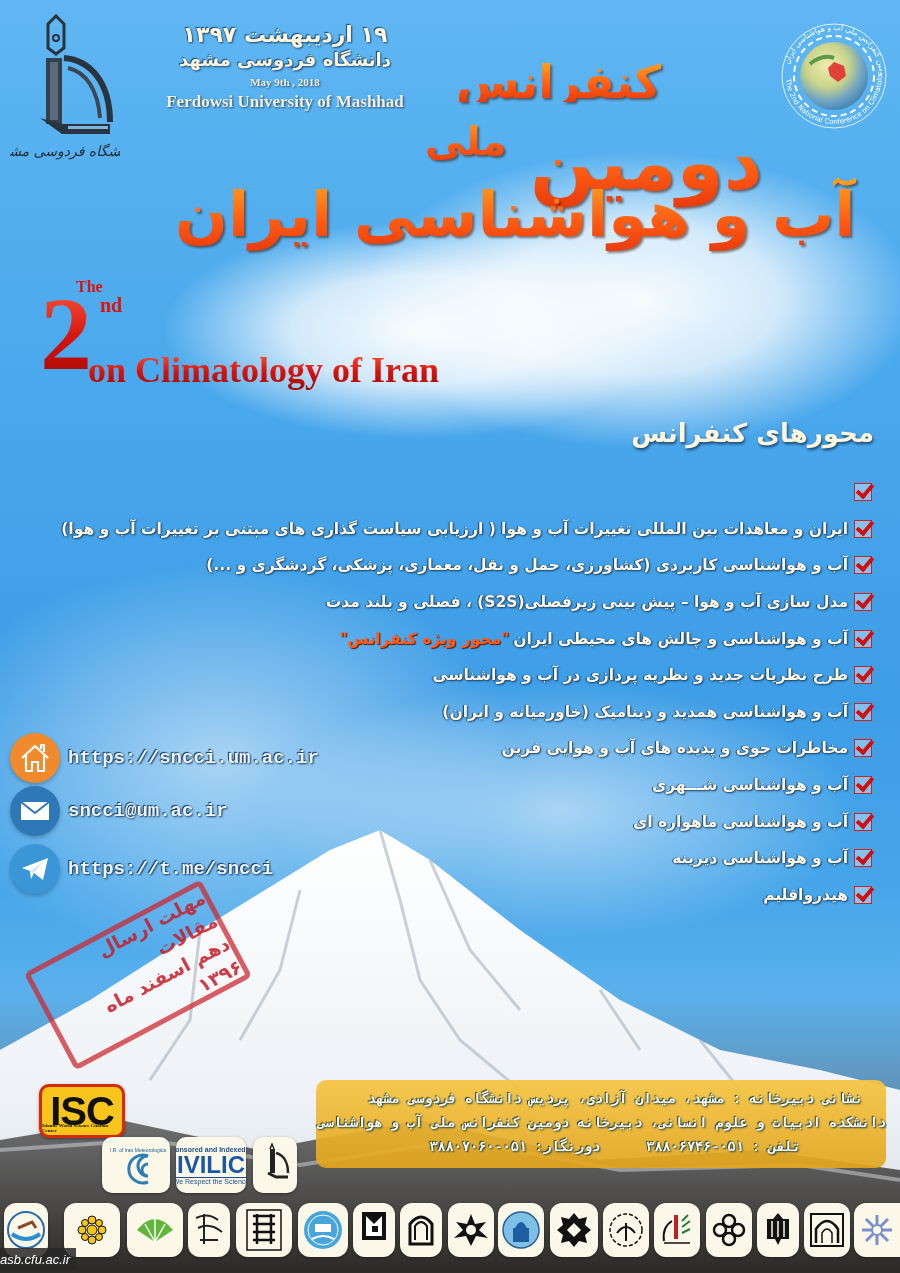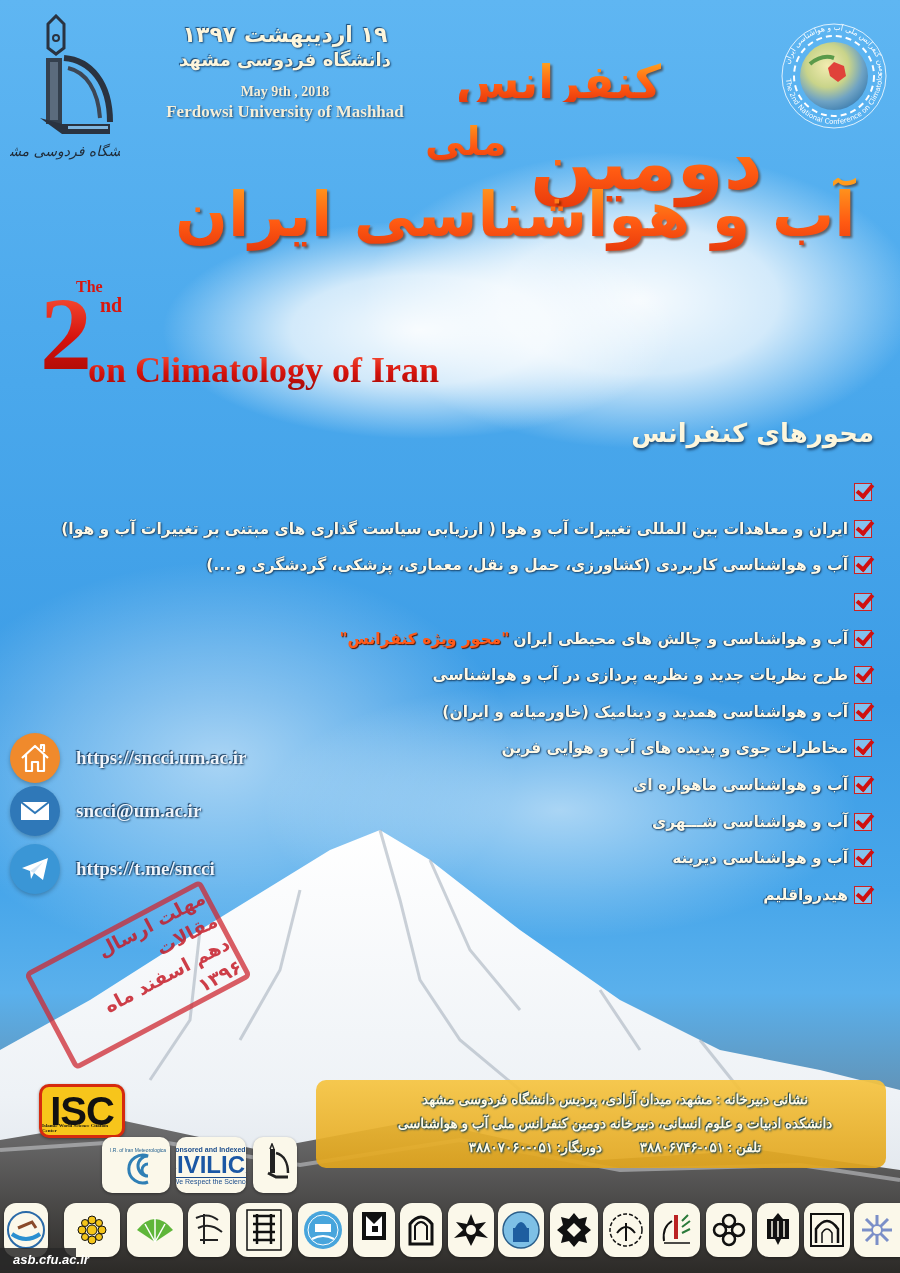--- a/index.html
+++ b/index.html
@@ -18,21 +18,21 @@
     background: radial-gradient(ellipse at center, rgba(255,255,255,0.55) 0%, rgba(255,255,255,0.25) 40%, rgba(255,255,255,0) 70%);
   }
   .mountain { position: absolute; left: 0; top: 820px; width: 900px; height: 453px; }
 
   
   .uni-logo { position: absolute; left: 10px; top: 14px; width: 110px; height: 150px; }
   .date-block { position: absolute; left: 140px; top: 22px; width: 290px; text-align: center; }
   .date-fa { font-family: "DejaVu Sans", sans-serif; font-weight: bold; font-size: 22px; color: #fdf6dc; text-shadow: 1px 1px 2px #1d4a74, -1px -1px 1px #1d4a74; direction: rtl; line-height: 26px; }
   .uni-fa { font-family: "DejaVu Sans", sans-serif; font-weight: bold; font-size: 18px; color: #fdf6dc; text-shadow: 1px 1px 2px #1d4a74, -1px -1px 1px #1d4a74; direction: rtl; line-height: 24px; }
   .date-en, .uni-en { font-family: "Liberation Serif", serif; font-weight: bold; color: #f6efd8; text-shadow: 1px 1px 2px #1d4a74; }
-  .date-en { font-size: 14px; margin-top: 10px; line-height: 20px; }
+  .date-en { font-size: 11px; margin-top: 0; line-height: 20px; }
   .uni-en { font-size: 17px; line-height: 20px; }
 
   
   .title-fa { position: absolute; direction: rtl; font-family: "DejaVu Sans", sans-serif; font-weight: bold; color: #ff6a1a;
     background: linear-gradient(180deg, #ffa31f 0%, #ff5a12 60%, #e83a0c 100%);
     -webkit-background-clip: text; background-clip: text; -webkit-text-fill-color: transparent;
     filter: drop-shadow(2px 2px 1px rgba(60,20,0,0.55)); }
   .t-domin { left: 530px; top: 70px; font-size: 76px; line-height: 90px; margin-top: 48px; }
   .t-conf { left: 456px; top: 62px; font-size: 46px; line-height: 40px; }
   .t-melli { left: 425px; top: 118px; font-size: 40px; line-height: 46px; }
@@ -55,43 +55,43 @@
   .topics { position: absolute; right: 28px; top: 474px; width: 760px; direction: rtl; list-style: none; }
   .topic { display: flex; align-items: center; height: 36.6px; direction: rtl; }
   .check { width: 18px; height: 18px; border: 1.5px solid #c22; background: rgba(255,255,255,0.35); position: relative; flex: none; margin-left: 6px; }
   .check::after { content: ""; position: absolute; left: 5px; top: -3px; width: 6px; height: 13px; border-right: 4px solid #d01010; border-bottom: 4px solid #d01010; transform: rotate(40deg); }
   .topic-text { font-family: "DejaVu Sans", sans-serif; font-weight: bold; font-size: 15.5px; color: #fdf8e6; text-shadow: 1px 1px 2px #183e62, -1px 0 1px #183e62; white-space: nowrap; }
   .topic-special { color: #ff5a1a; text-shadow: 1px 1px 1px #5a1800; margin-right: 4px; }
 
   
   .contact { position: absolute; left: 10px; display: flex; align-items: center; }
   .contact .circ { width: 50px; height: 50px; border-radius: 50%; display: flex; align-items: center; justify-content: center; box-shadow: 0 2px 4px rgba(0,0,0,0.25); }
-  .contact .lbl { margin-left: 16px; font-family: Liberation Serif, serif; font-weight: bold; font-size: 19px; color: #eef4fb; text-shadow: 1px 1px 2px #14385c, -1px -1px 1px #14385c; }
+  .contact .lbl { margin-left: 8px; font-family: Liberation Mono, monospace; font-weight: bold; font-size: 19px; color: #eef4fb; text-shadow: 1px 1px 2px #14385c, -1px -1px 1px #14385c; }
   .c1 { top: 733px; } .c2 { top: 786px; } .c3 { top: 844px; }
 
   
   .stamp { position: absolute; left: 38px; top: 920px; width: 200px; height: 110px; transform: rotate(-28deg); border: 5px solid rgba(206,40,50,0.75); border-radius: 6px; display: flex; flex-direction: column; align-items: center; justify-content: center; direction: rtl; }
   .stamp span { font-family: "DejaVu Sans", sans-serif; font-weight: bold; color: rgba(198,28,40,0.85); font-size: 19px; line-height: 26px; }
 
   
   .address { position: absolute; left: 316px; top: 1080px; width: 570px; height: 88px; border-radius: 10px; background: linear-gradient(180deg, rgba(246,196,64,0.92), rgba(226,166,30,0.92)); direction: rtl; text-align: center; padding-top: 8px; }
-  .address div { font-family: Liberation Sans, sans-serif; font-weight: bold; font-size: 13.5px; line-height: 24px; color: #fffbe8; text-shadow: 1px 1px 2px #0e3b4f, -1px -1px 1px #0e3b4f; white-space: nowrap; margin-left: 28px; }
+  .address div { font-family: Liberation Mono, monospace; font-weight: bold; font-size: 13.5px; line-height: 24px; color: #fffbe8; text-shadow: 1px 1px 2px #0e3b4f, -1px -1px 1px #0e3b4f; white-space: nowrap; margin-left: 28px; }
   .address .gap { display: inline-block; width: 30px; }
 
   
   .logo-tile { position: absolute; height: 56px; border-radius: 10px; background: #fbf8ea; display: flex; align-items: center; justify-content: center; overflow: hidden; box-shadow: 0 1px 3px rgba(0,0,0,0.4); }
   .isc { background: #f7c51b; border: 3px solid #d62a0e; }
   .isc-text { font-family: "Liberation Sans", sans-serif; font-weight: bold; font-size: 40px; color: #111; line-height: 40px; letter-spacing: -1px; }
   .isc-sub { position: absolute; bottom: 2px; font-size: 5px; color: #111; font-family: "Liberation Serif", serif; font-weight: bold; }
   .civ-box { display: flex; flex-direction: column; align-items: center; }
   .civ-top { font-size: 7px; color: #1c4d8c; font-family: "Liberation Sans", sans-serif; font-weight: bold; }
   .civ-main { font-family: "Liberation Sans", sans-serif; font-weight: bold; font-size: 24px; color: #1b57a4; line-height: 24px; }
   .civ-sub { font-size: 7px; color: #1c4d8c; font-family: "Liberation Sans", sans-serif; border-top: 1px solid #1c4d8c; }
   .small-tile { width: 44px; height: 54px; top: 1203px; border-radius: 12px; }
-  .watermark { position: absolute; left: 0; top: 1248px; width: 76px; height: 22px; background: rgba(40,40,40,0.85); color: #fff; font-family: "Liberation Sans", sans-serif; font-weight: bold; font-style: italic; font-size: 13px; display: flex; align-items: center; padding-left: 13px; }
+  .watermark { position: absolute; left: 0; top: 1248px; width: 76px; height: 22px; background: rgba(40,40,40,0.85); color: #fff; font-family: "Liberation Sans", sans-serif; font-weight: normal; font-style: italic; font-size: 13px; display: flex; align-items: center; padding-left: 0; }
 </style>
 </head>
 <body>
 
 <div class="cloud" style="left:360px;top:150px;width:560px;height:300px;"></div>
 <div class="cloud" style="left:160px;top:220px;width:520px;height:220px;"></div>
 <div class="haze" style="left:-80px;top:560px;width:600px;height:400px;"></div>
 <div class="haze" style="left:260px;top:680px;width:600px;height:260px;"></div>
 
 <svg class="mountain" viewBox="0 0 900 453" preserveAspectRatio="none">
@@ -173,45 +173,46 @@
   <li class="topic">
       <span class="check"></span>
       <span class="topic-text">ایران و معاهدات بین المللی تغییرات آب و هوا ( ارزیابی سیاست گذاری های مبتنی بر تغییرات آب و هوا)</span>
     </li>
   <li class="topic">
       <span class="check"></span>
       <span class="topic-text">آب و هواشناسی کاربردی (کشاورزی، حمل و نقل، معماری، پزشکی، گردشگری و ...)</span>
     </li>
   <li class="topic">
       <span class="check"></span>
+      <span class="topic-text">مدل سازی آب و هوا – پیش بینی زیرفصلی(S2S) ، فصلی و بلند مدت</span>
     </li>
   <li class="topic">
       <span class="check"></span>
       <span class="topic-text">آب و هواشناسی و چالش های محیطی ایران</span>
       <span class="topic-text topic-special">"محور ویژه کنفرانس"</span>
     </li>
   <li class="topic">
       <span class="check"></span>
       <span class="topic-text">طرح نظریات جدید و نظریه پردازی در آب و هواشناسی</span>
     </li>
   <li class="topic">
       <span class="check"></span>
       <span class="topic-text">آب و هواشناسی همدید و دینامیک (خاورمیانه و ایران)</span>
     </li>
   <li class="topic">
       <span class="check"></span>
       <span class="topic-text">مخاطرات جوی و پدیده های آب و هوایی فرین</span>
     </li>
   <li class="topic">
       <span class="check"></span>
+      <span class="topic-text">آب و هواشناسی شـــهری</span>
+    </li>
+  <li class="topic">
+      <span class="check"></span>
       <span class="topic-text">آب و هواشناسی ماهواره ای</span>
-    </li>
-  <li class="topic">
-      <span class="check"></span>
-      <span class="topic-text">آب و هواشناسی شـــهری</span>
     </li>
   <li class="topic">
       <span class="check"></span>
       <span class="topic-text">آب و هواشناسی دیرینه</span>
     </li>
   <li class="topic">
       <span class="check"></span>
       <span class="topic-text">هیدرواقلیم</span>
     </li>
 </ul>

